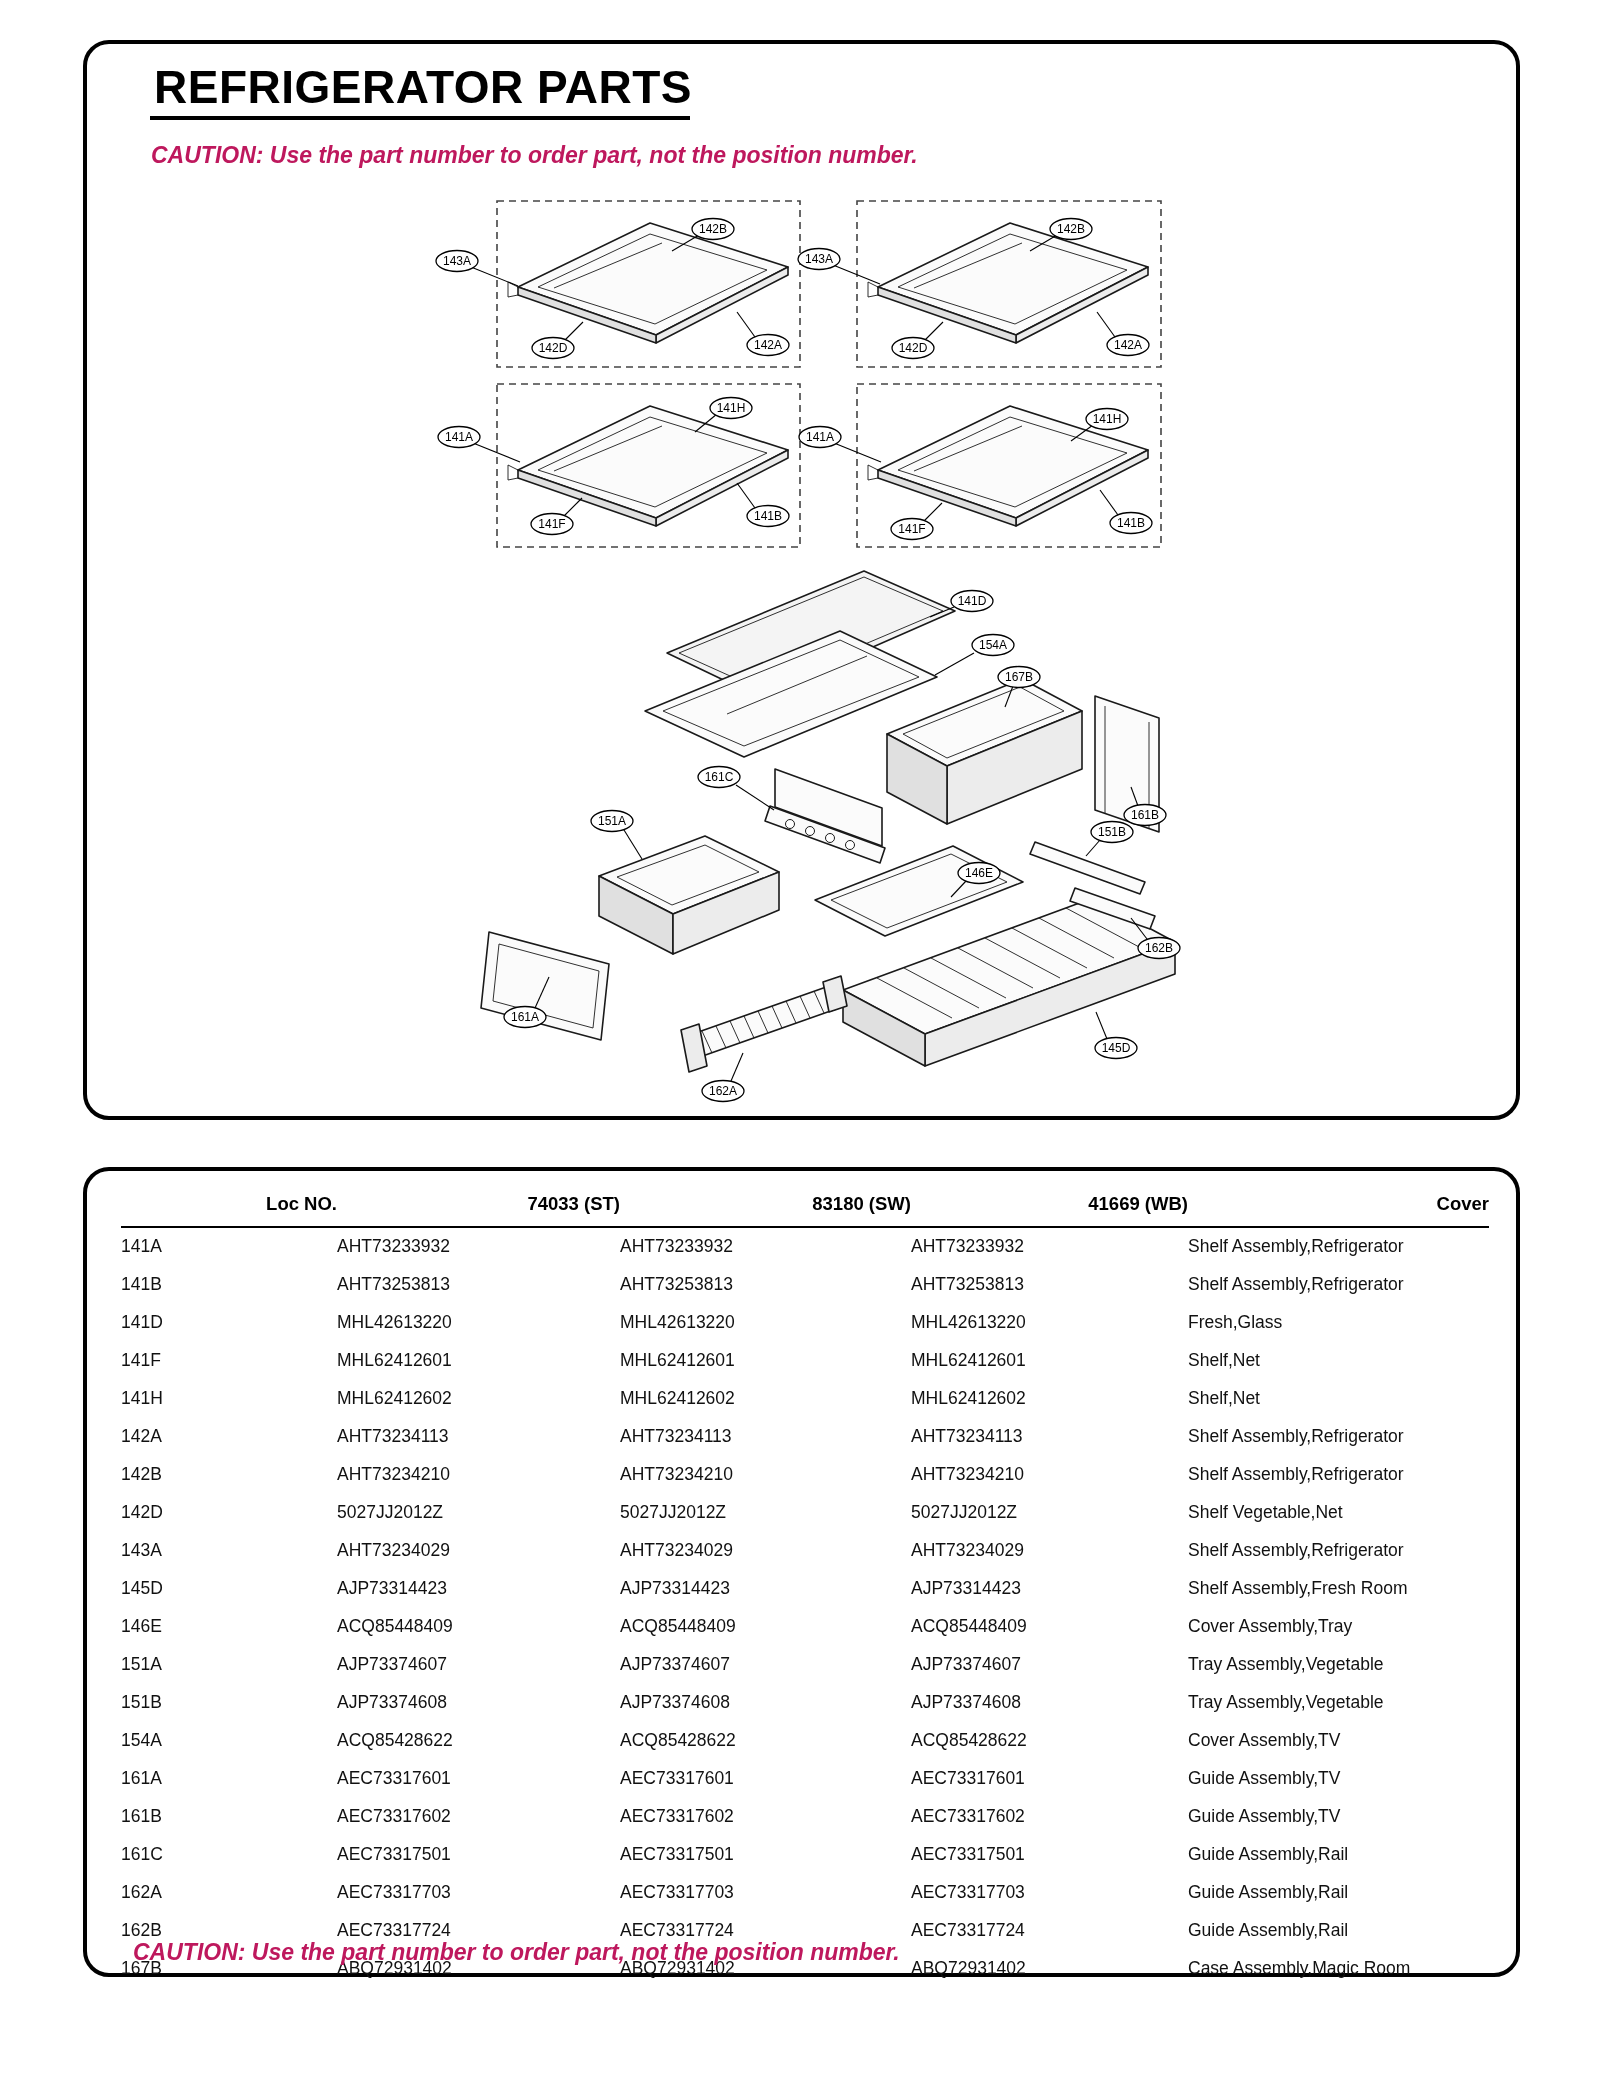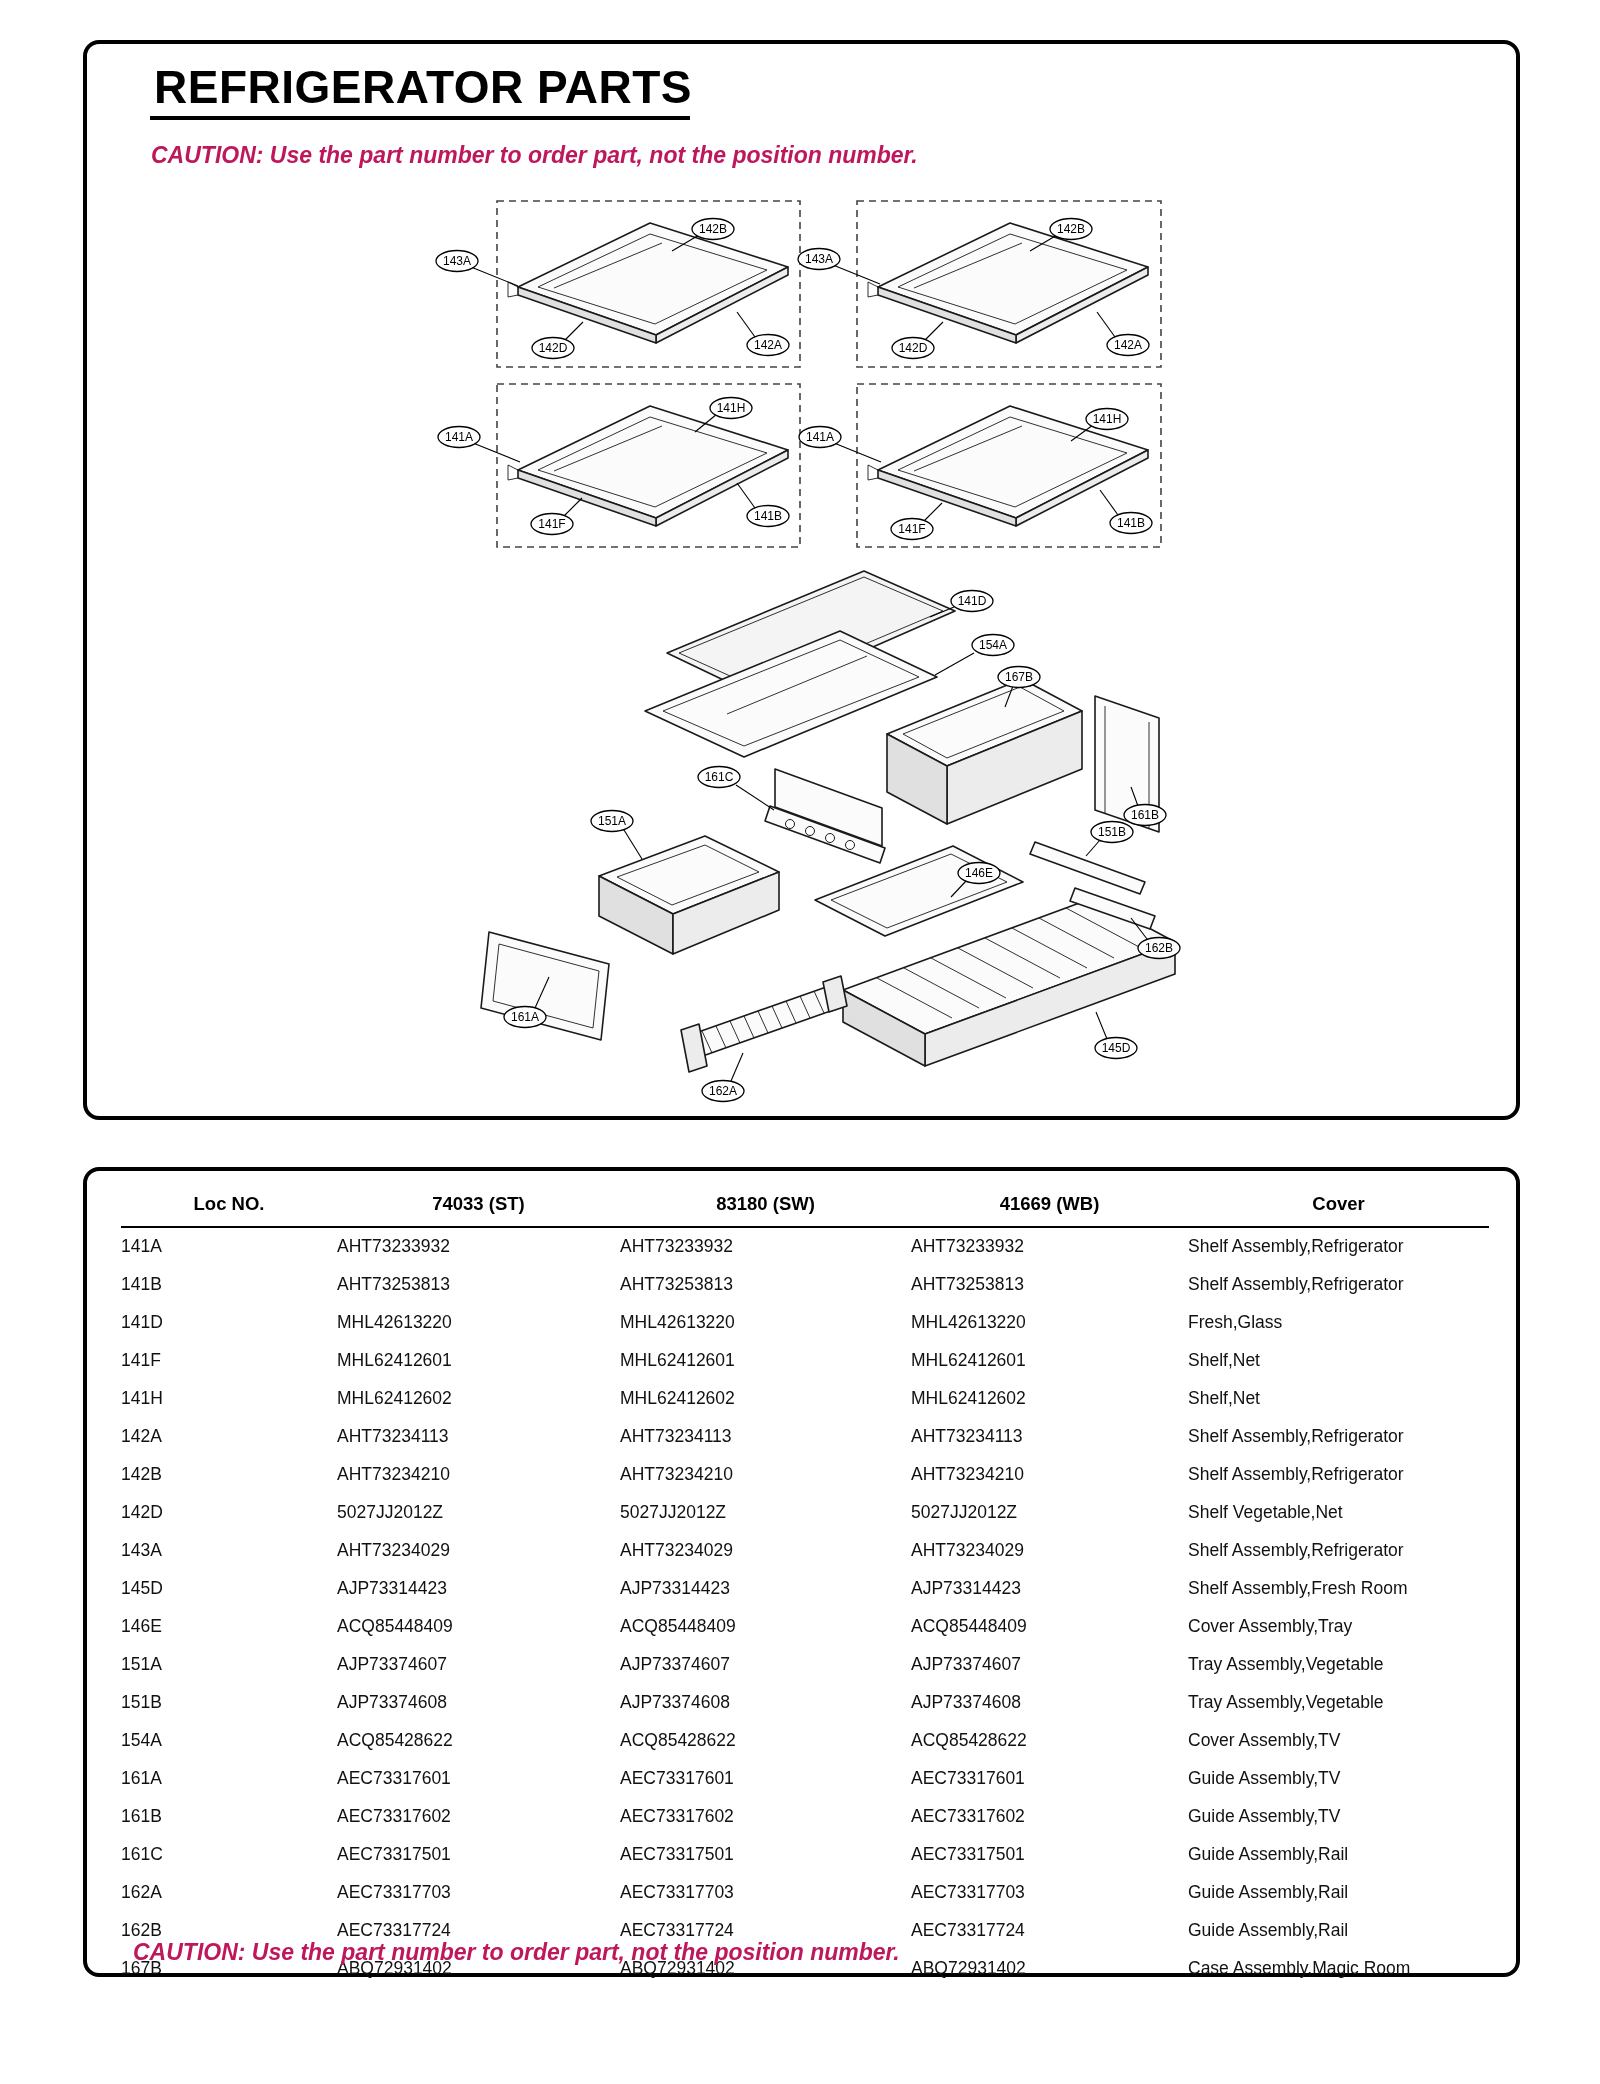--- a/index.html
+++ b/index.html
@@ -3,21 +3,21 @@
 <meta charset="utf-8">
 <style>
   * { margin:0; padding:0; box-sizing:border-box; }
   html,body { background:#ffffff; }
   body {
     width:1600px; height:2084px; position:relative;
     font-family:"Liberation Sans", sans-serif; color:#000;
   }
   .panel {
     position:absolute; background:#fff;
-    border:4px solid #000; border-radius:16px;
+    border:4px solid #000; border-radius:26px;
   }
   .top-panel    { left:83px; top:40px;   width:1437px; height:1080px; }
   .bottom-panel { left:83px; top:1167px; width:1437px; height:810px; }
 
   .page-title {
     position:absolute; left:67px; top:16px;
     font-size:46px; font-weight:900; letter-spacing:0.5px;
   }
   .title-underline {
     position:absolute; left:63px; top:72px; width:540px; height:4px; background:#000;
@@ -45,21 +45,21 @@
     font-size:12px; text-anchor:middle;
     font-family:"Liberation Sans", sans-serif; fill:#000;
   }
 
   
   .parts-table {
     position:absolute; left:34px; top:8px; width:1368px;
     border-collapse:collapse; table-layout:fixed;
   }
   .parts-table th {
-    text-align:center; font-size:18.5px; font-weight:bold;
+    text-align:right; font-size:18.5px; font-weight:bold;
     padding:14px 0 11px 0; border-bottom:2.5px solid #000;
   }
   .parts-table td { font-size:17.5px; padding:8px 0 9px 0; color:#111; }
 </style>
 </head>
 <body>
 
 <div class="page">
 
   <div class="panel top-panel">

